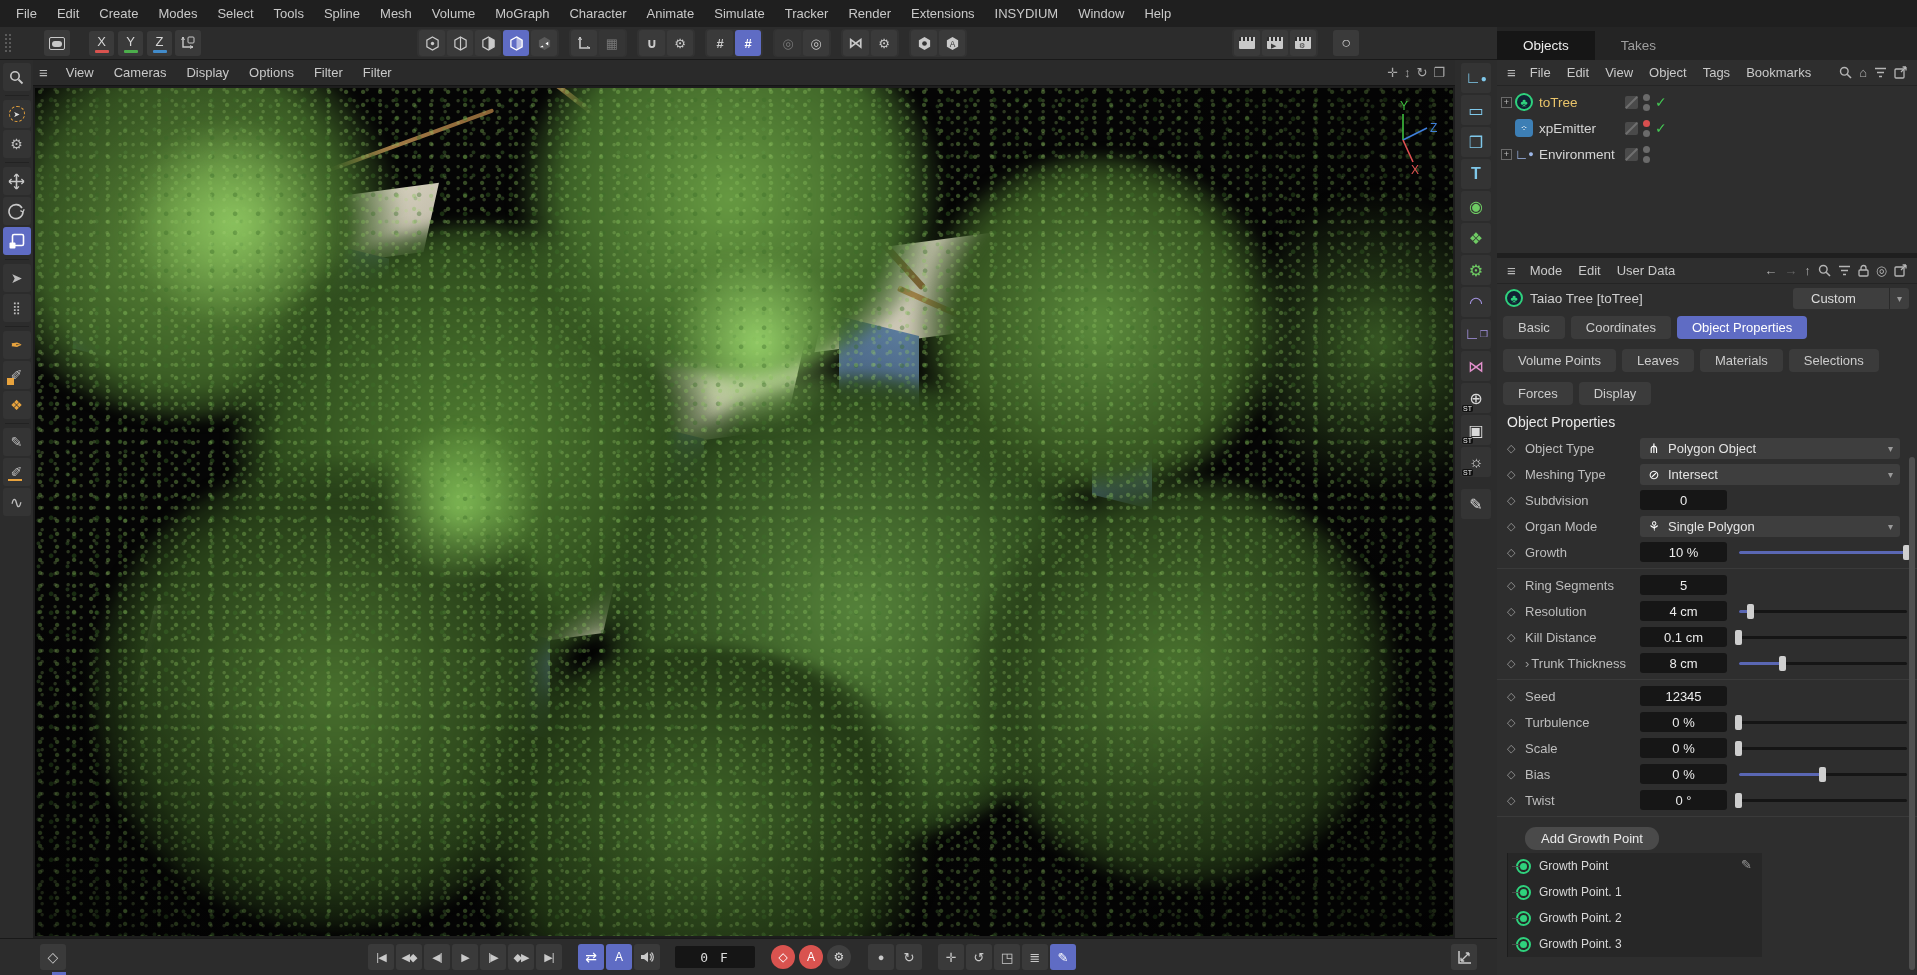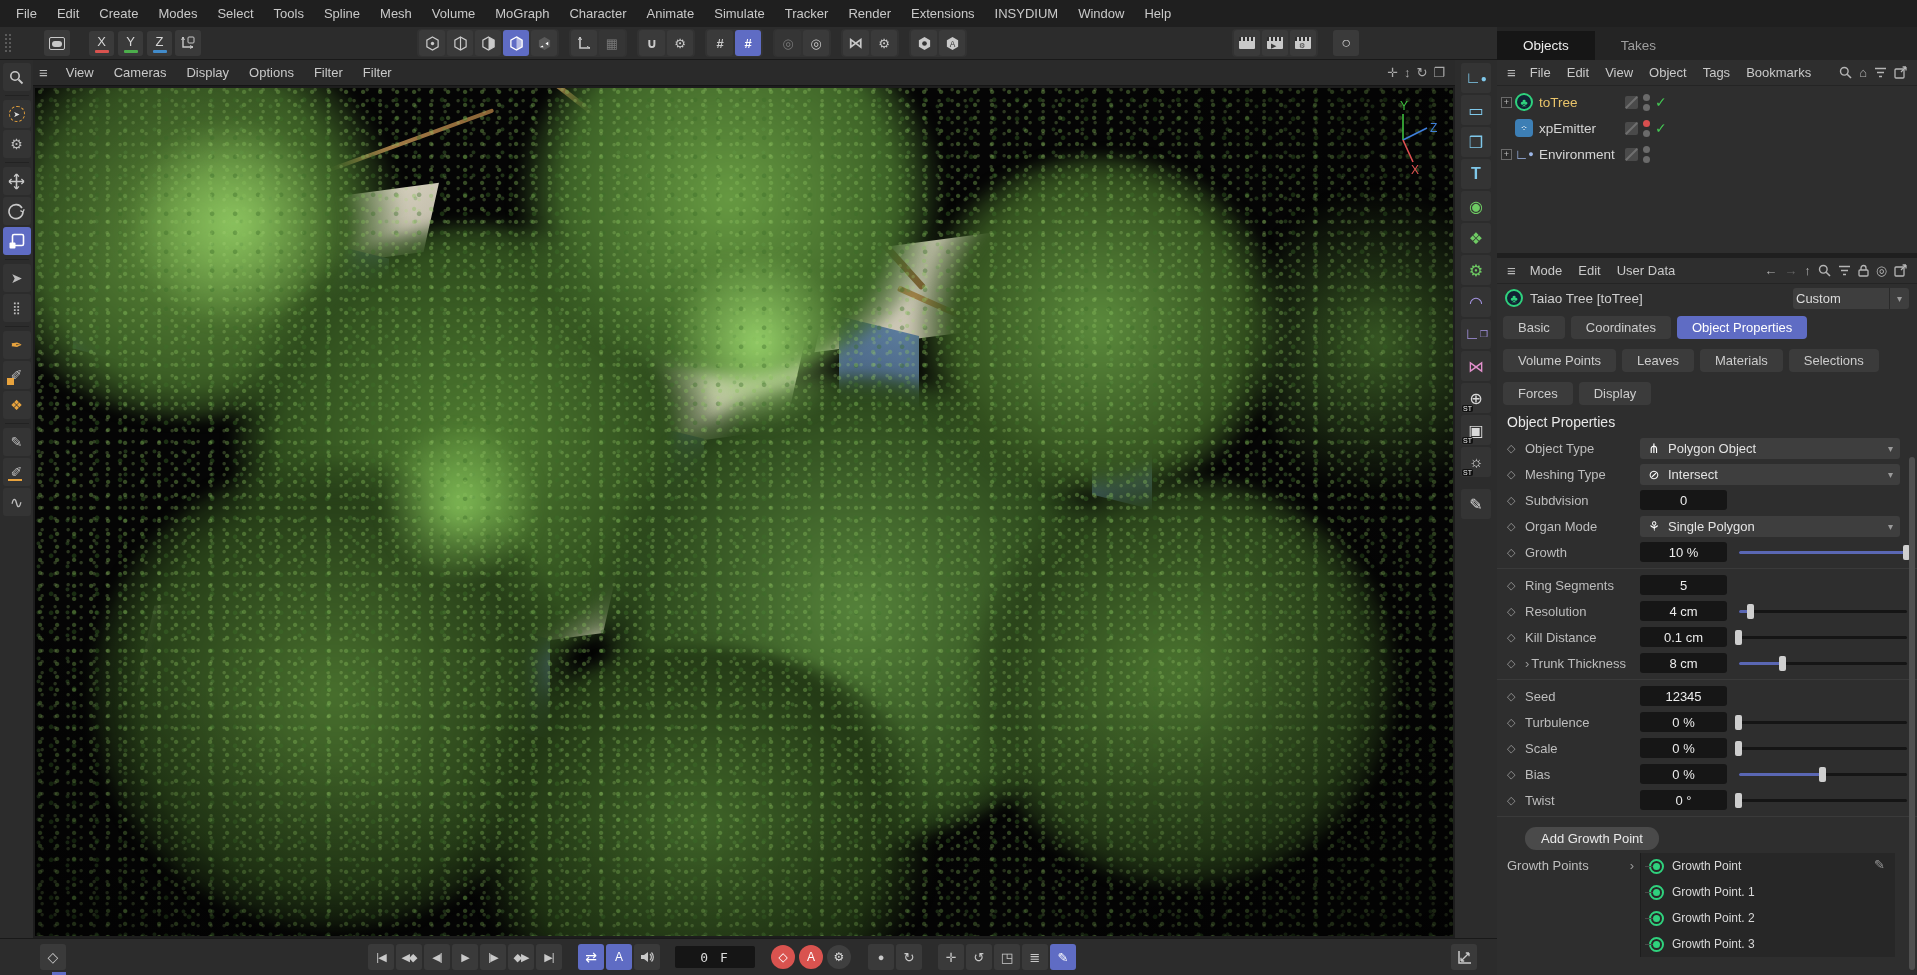--- a/index.html
+++ b/index.html
@@ -110,21 +110,21 @@
   .vdots { display:flex; flex-direction:column; gap:3px; }
   .vdot { width:7px; height:7px; border-radius:50%; background:#6a6a6a; }
   .ocheck { color:#43c553; font-size:14px; width:14px; }
 
   #splitter { height:5px; background:#1f1f1f; }
 
   .objhead { height:28px; display:flex; align-items:center; padding:0 8px; font-size:13.5px; }
   .objhead .oicon { margin-right:7px; }
   .preset { margin-left:auto; display:flex; }
   .preset .pbox { width:96px; height:21px; background:#3e3e3e; border-radius:3px 0 0 3px;
-    display:flex; align-items:center; padding-left:3px; font-size:13px; color:#dcdcdc; }
+    display:flex; align-items:center; padding-left:18px; font-size:13px; color:#dcdcdc; }
   .preset .pcaret { width:20px; height:21px; background:#3e3e3e; border-left:1px solid #2a2a2a;
     border-radius:0 3px 3px 0; display:flex; align-items:center; justify-content:center; color:#9a9a9a; font-size:10px; }
 
   #chips { padding:4px 6px 2px 6px; display:flex; flex-wrap:wrap; gap:10px 6px; width:412px; }
   .chip { background:#3b3b3b; color:#cccccc; border-radius:4px; padding:4px 15px; font-size:13px; }
   .chip.active { background:#5f6cc4; color:#ffffff; }
 
   .secttitle { padding:7px 0 5px 10px; font-size:14px; color:#e8e8e8; }
 
   .prow { height:26px; display:flex; align-items:center; padding-left:10px; font-size:13px; }
@@ -790,24 +790,20 @@
     <div class="pslider">
         <div class="pfill" style="width: 0%;"></div>
       </div>
   </div>
 
   <div class="psep"></div>
 
   <div class="addbtn">Add Growth Point</div>
 
   <div id="gparea">
-    <div class="gplabel">
-      <span>Growth Points</span>
-      <span class="chev">›</span>
-    </div>
     <div id="gplist">
       <div class="gprow">
           <span class="gpradio">
             <i></i>
           </span>
           <span>Growth Point</span>
         </div>
       <div class="gprow">
           <span class="gpradio">
             <i></i>

